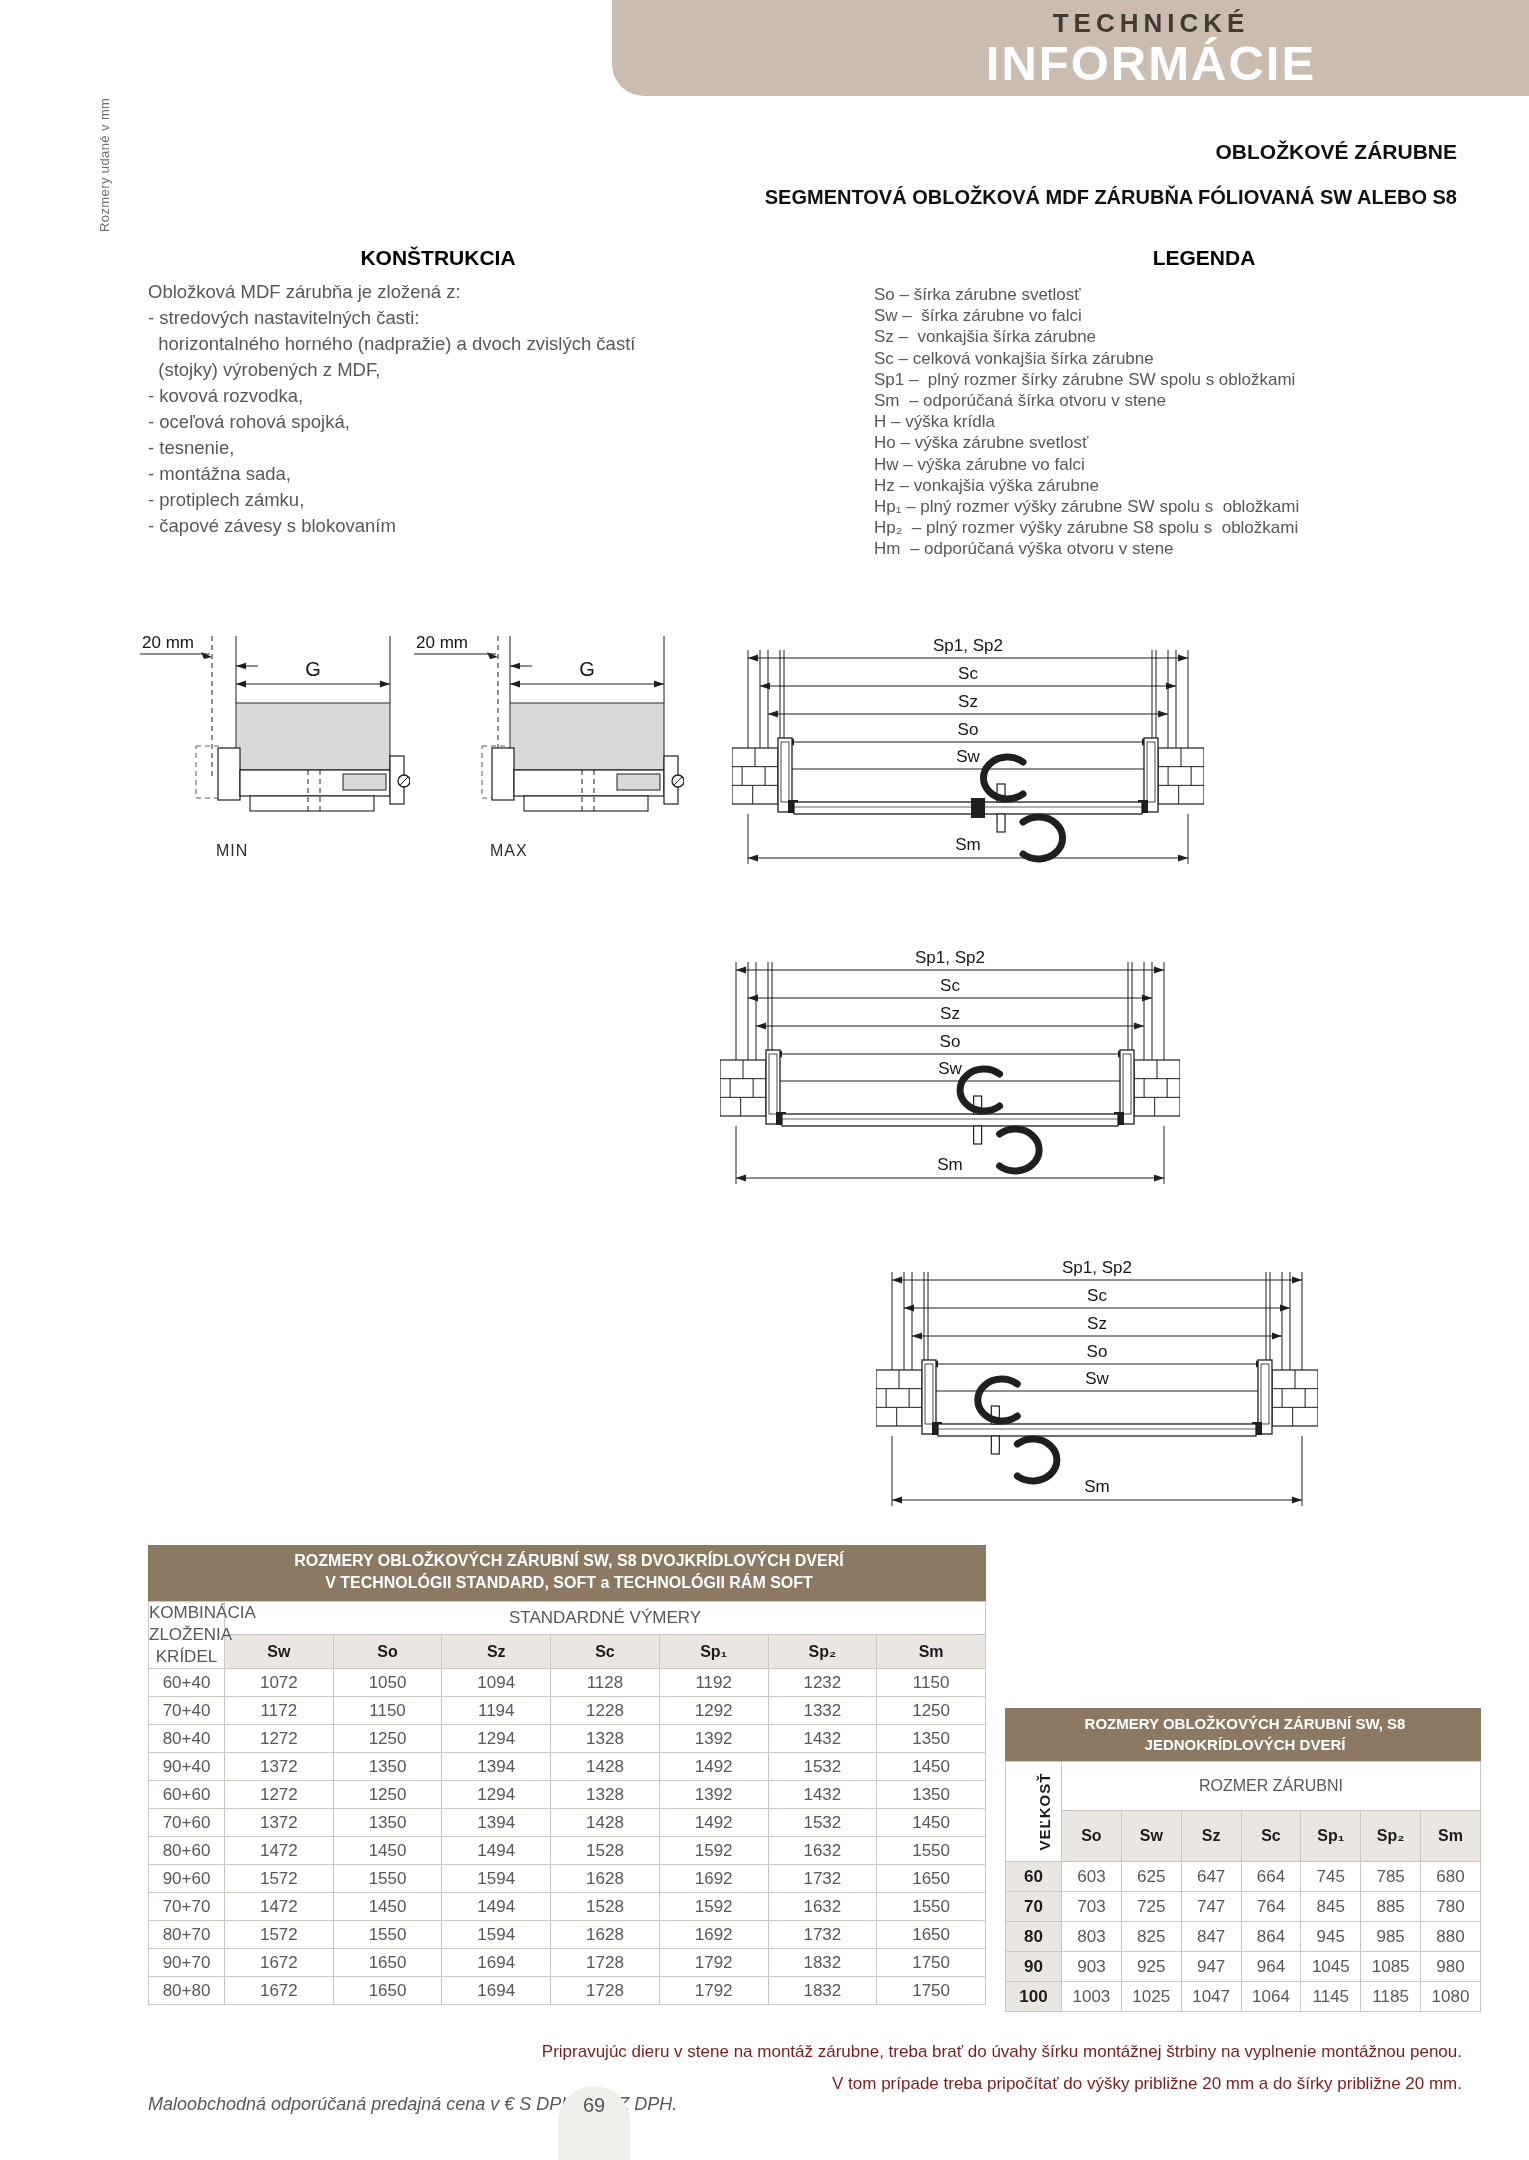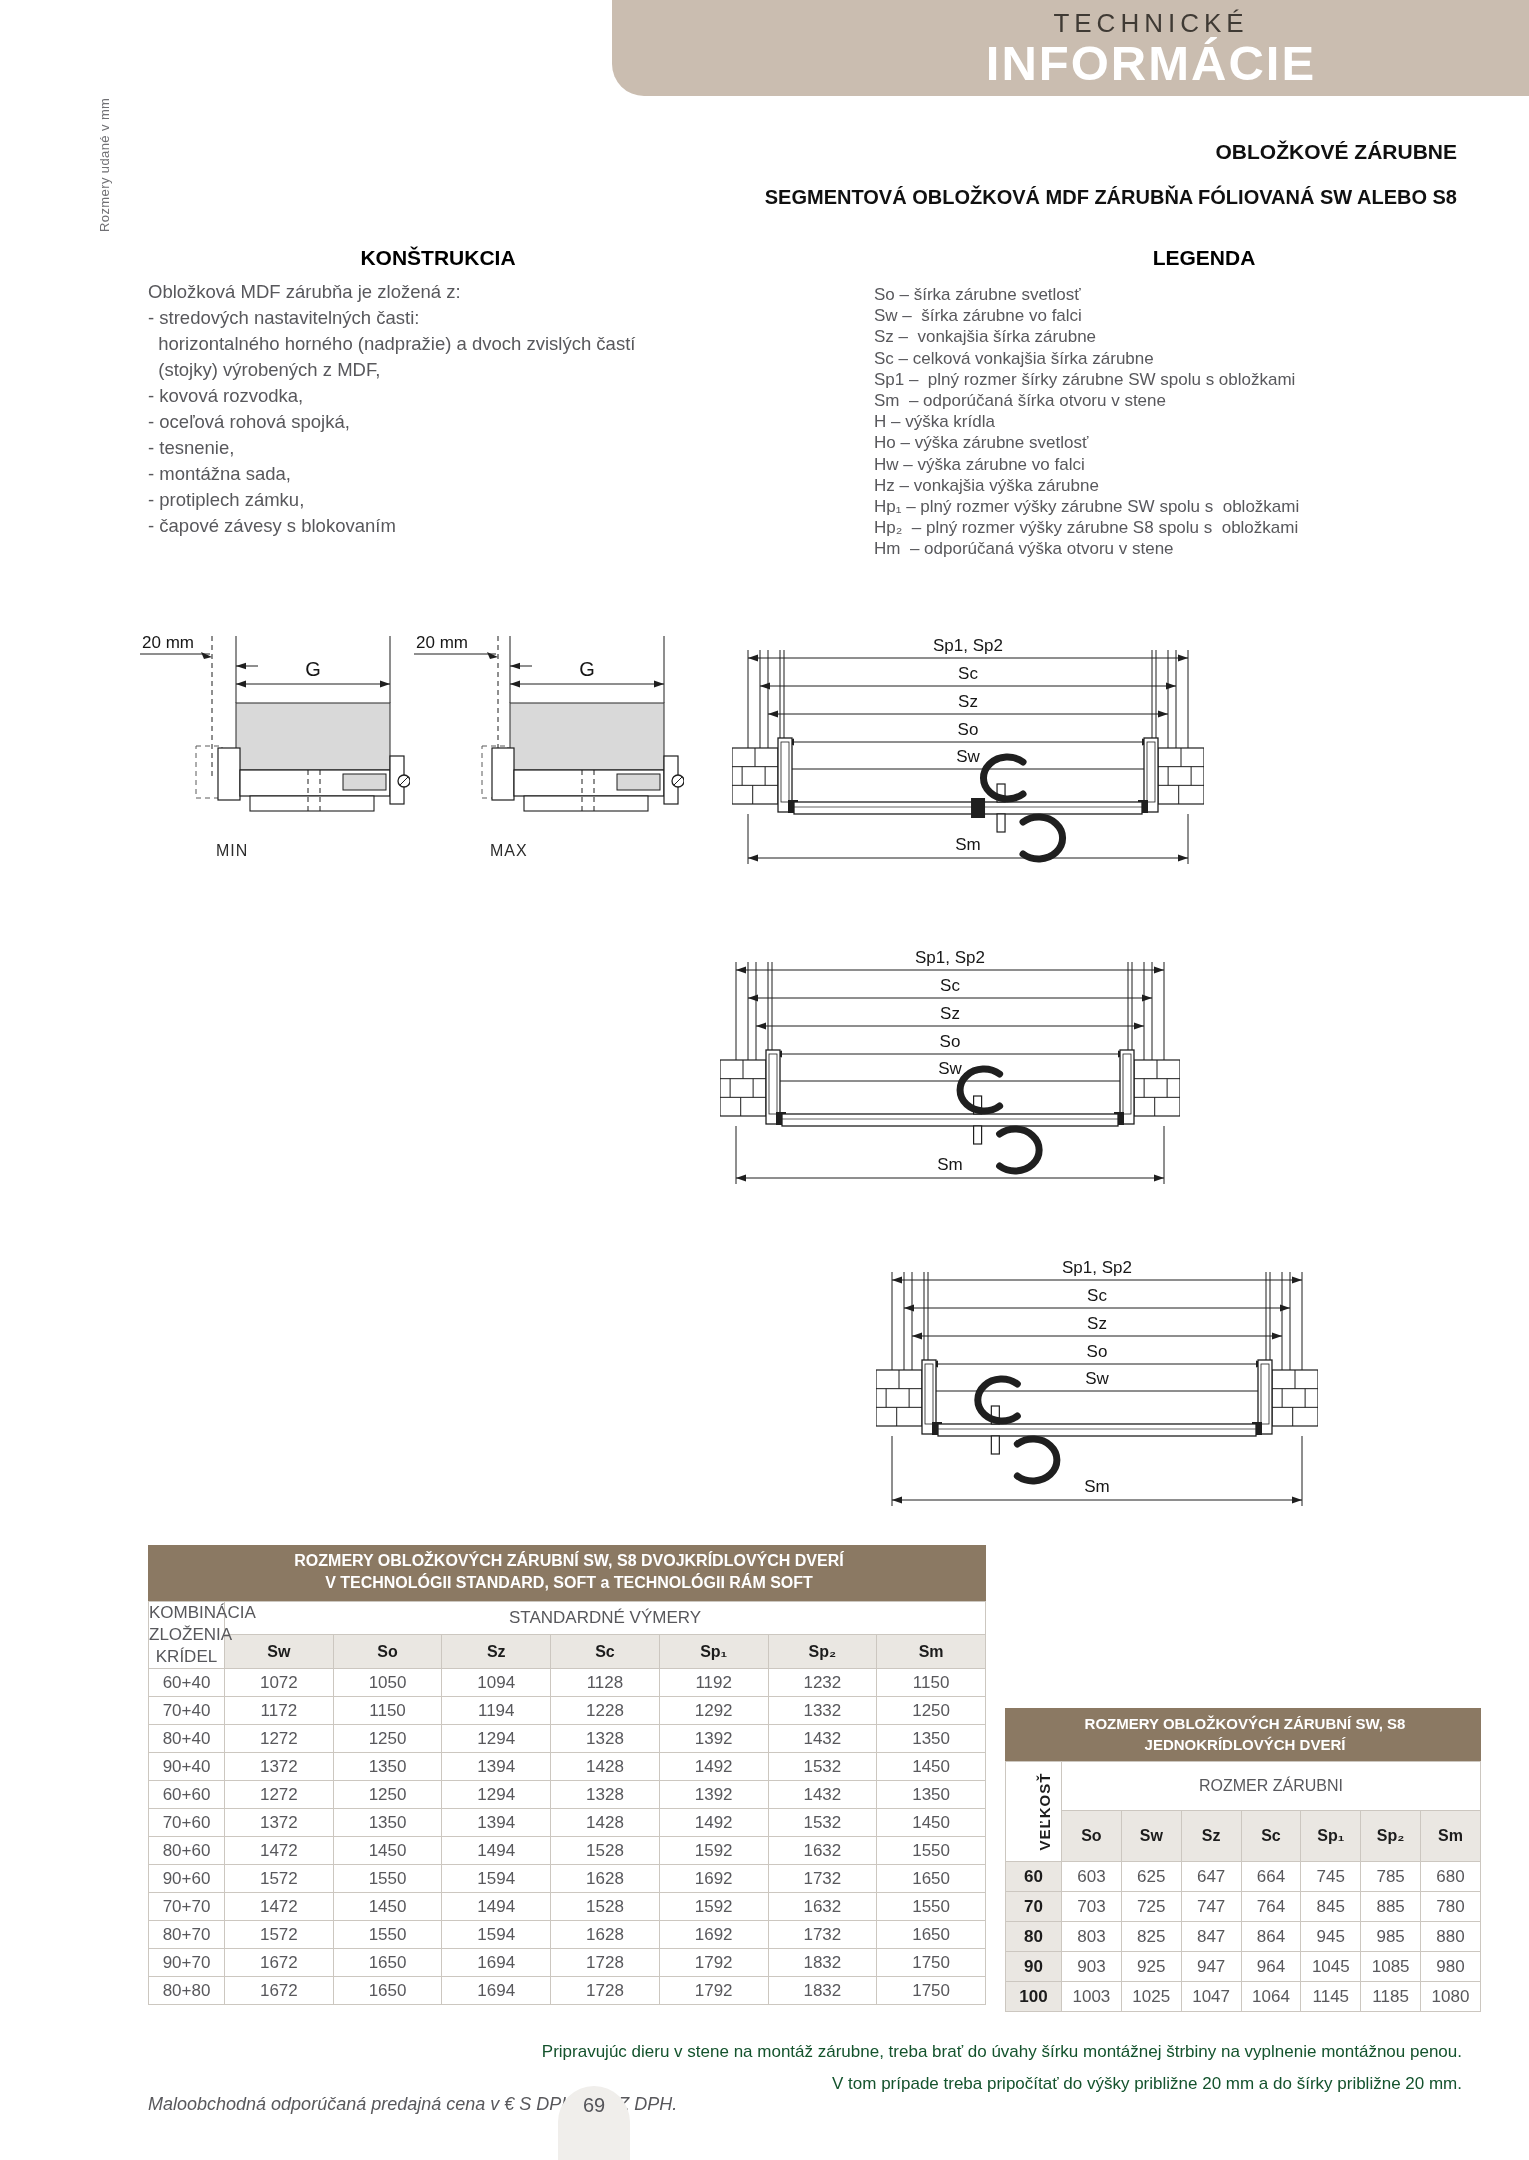--- a/index.html
+++ b/index.html
@@ -7,21 +7,21 @@
     width:1529px;height:2160px;position:relative;background:#ffffff;
     font-family:"Liberation Sans", sans-serif;color:#58585c;overflow:hidden;
   }
   .abs{position:absolute;}
   
   .header-band{
     left:612px;top:0;width:917px;height:96px;background:#cabdb0;
     border-bottom-left-radius:32px;
   }
   .header-inner{position:absolute;right:168px;top:8px;width:420px;text-align:center;}
-  .header-eyebrow{font-size:26px;letter-spacing:5px;color:#3f3a34;font-weight:400;}
+  .header-eyebrow{font-size:26px;letter-spacing:5px;color:#3f3a34;font-weight:700;}
   .header-title{font-size:49px;font-weight:bold;color:#ffffff;letter-spacing:2px;line-height:1.02;}
   .subtitle1{right:72px;top:140px;font-size:21px;font-weight:bold;color:#101010;}
   .subtitle2{right:72px;top:186px;font-size:20px;font-weight:bold;color:#101010;}
   .side-note{
     left:97px;top:232px;transform:rotate(-90deg);transform-origin:0 0;
     font-size:13px;color:#707074;letter-spacing:.4px;white-space:nowrap;
   }
   
   .construction{left:148px;top:246px;width:580px;}
   .block-heading{font-size:21px;font-weight:bold;color:#000;margin-bottom:9px;text-align:center;}
@@ -47,21 +47,21 @@
   #table-single tbody td{height:29px;}
   #table-single td.size-col{background:#eae7e2;font-weight:bold;color:#1c1c1c;}
   td.size-head{background:#ffffff;}
   .vertical-label{
     display:inline-block;transform:rotate(-90deg);font-weight:bold;color:#1c1c1c;
     font-size:15px;letter-spacing:1px;white-space:nowrap;
   }
   #table-single td.span-head{height:48px;font-size:16px;}
   #table-single tr.colhead-row td{height:50px;}
   
-  .bottom-notes{right:67px;top:2036px;text-align:right;font-size:17px;line-height:32px;color:#14532d;}
+  .bottom-notes{right:67px;top:2036px;text-align:right;font-size:17px;line-height:32px;color:#7f1d1d;}
   .footer-italic{left:148px;top:2094px;font-size:18px;font-style:italic;color:#58585c;}
   .page-arch{
     left:558px;top:2086px;width:72px;height:74px;background:#f0eeeb;
     border-radius:36px 36px 0 0;text-align:center;
   }
   .page-number{font-size:20px;color:#55555a;padding-top:8px;}
 </style>
 </head>
 <body>
 

